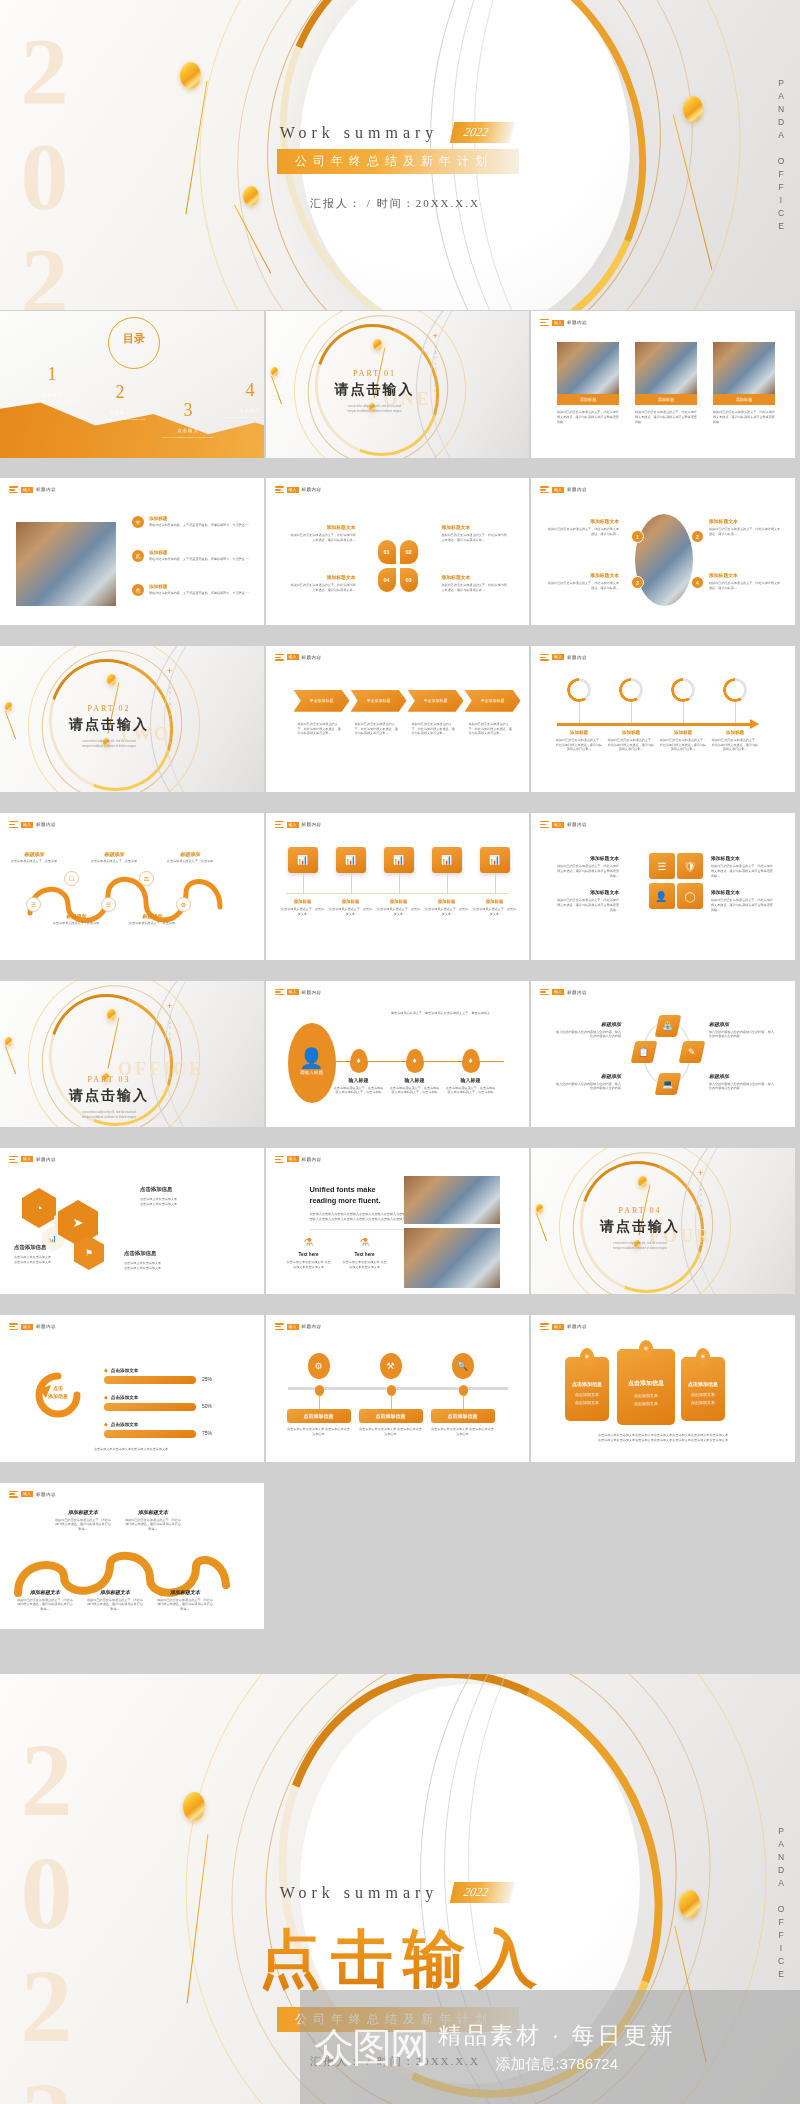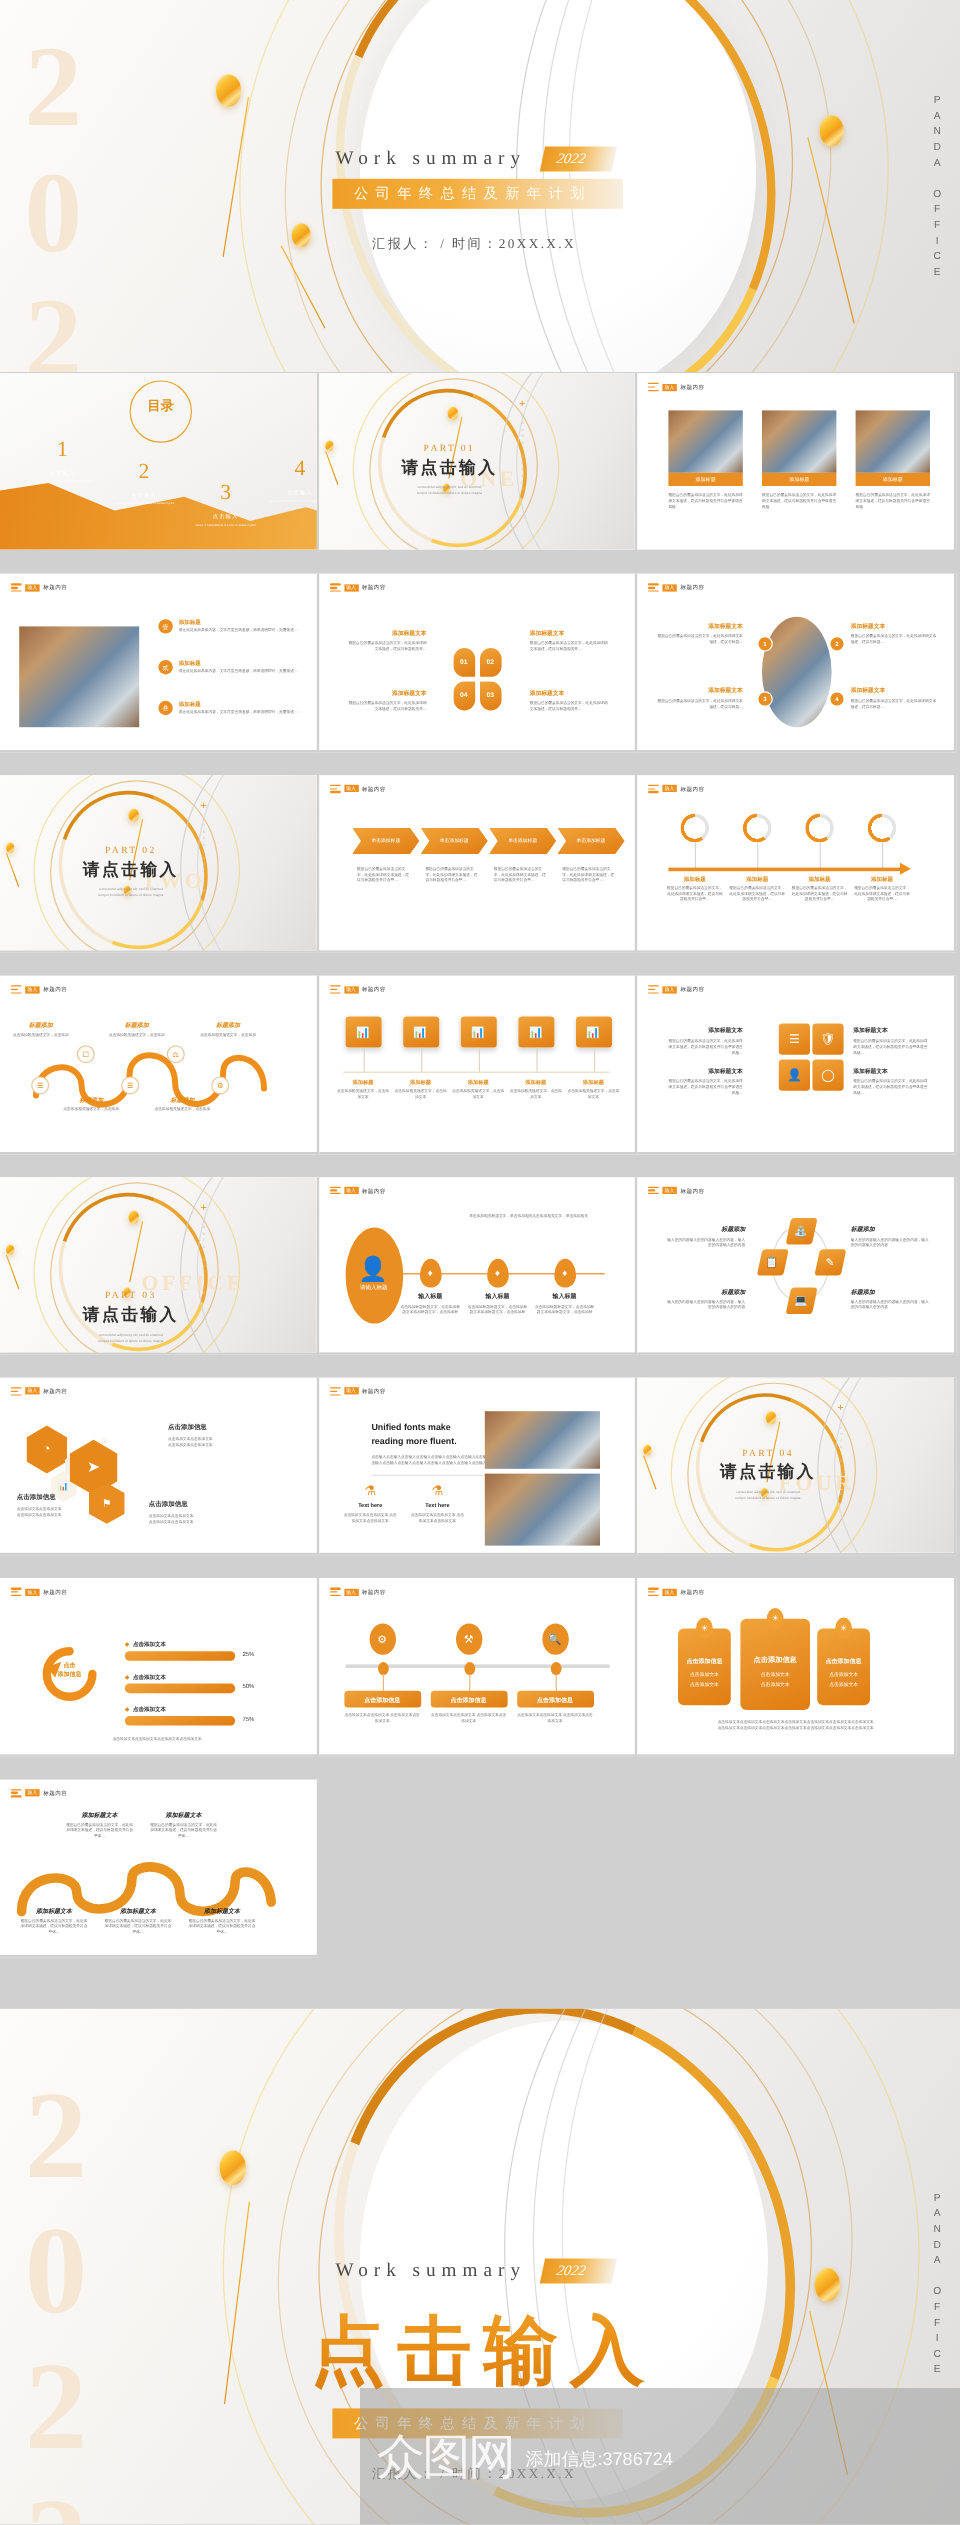--- a/index.html
+++ b/index.html
@@ -1014,17 +1014,18 @@
       <div style="margin-top:6px; margin-left:-4px;">
         <span class="subbar cn" style="font-size:12px; padding:4px 26px 4px 18px;">公司年终总结及新年计划</span>
       </div>
       <div class="metaline" style="font-size:11px; margin-top:22px; margin-left:-10px;">汇报人：    /    时间：20XX.X.X</div>
     </div>
   </div>
 
   <div class="wm">
     <span class="wm-logo">众图网</span>
     <span class="wm-right">
+      <span class="wm-l1" style="display:block;">精品素材 · 每日更新</span>
       <span class="wm-l2" style="display:block;">添加信息:3786724</span>
     </span>
   </div>
 
 </div>
 
 </body></html>

